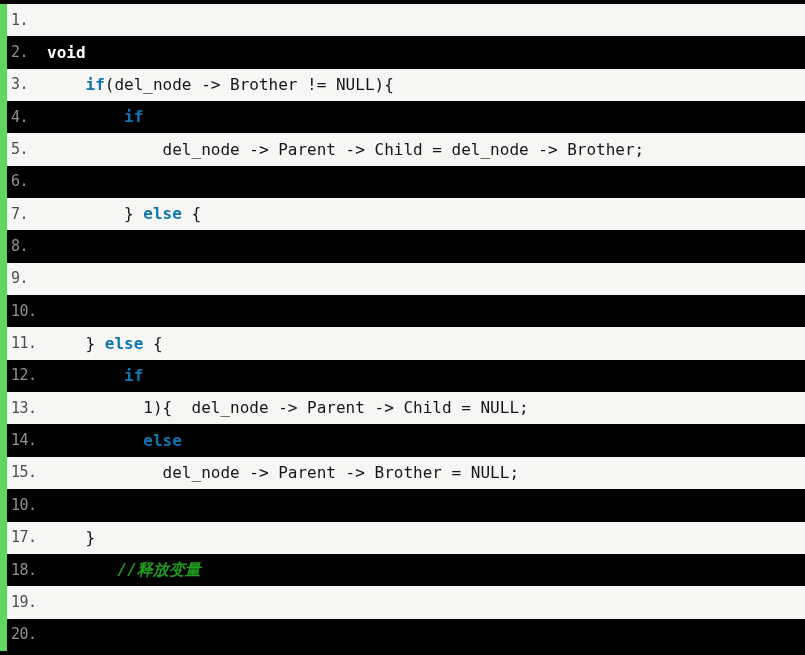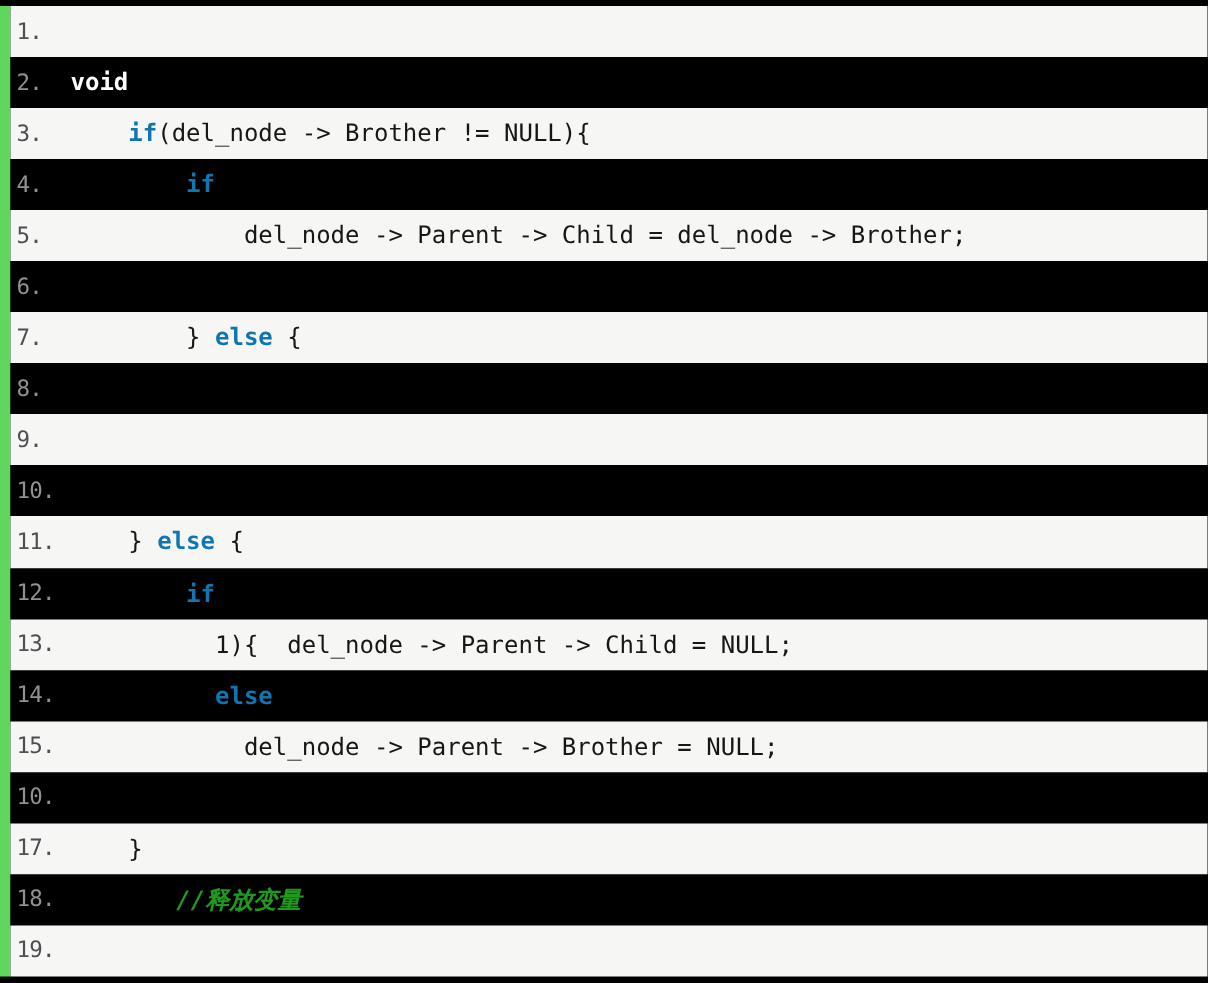--- a/index.html
+++ b/index.html
@@ -123,15 +123,19 @@
 
   <div class="row dark">
     <span class="num">18.</span>
     <span class="code"><span class="seg-plain">    </span><span class="seg-comment" style="color: rgb(31, 154, 31);">//释放变量</span></span>
   </div>
 
   <div class="row light">
     <span class="num">19.</span>
   </div>
 
+  <div class="row dark">
+    <span class="num">20.</span>
+    <span class="code"></span>
+  </div>
 
 </div>
 </div>
 
 </body></html>

